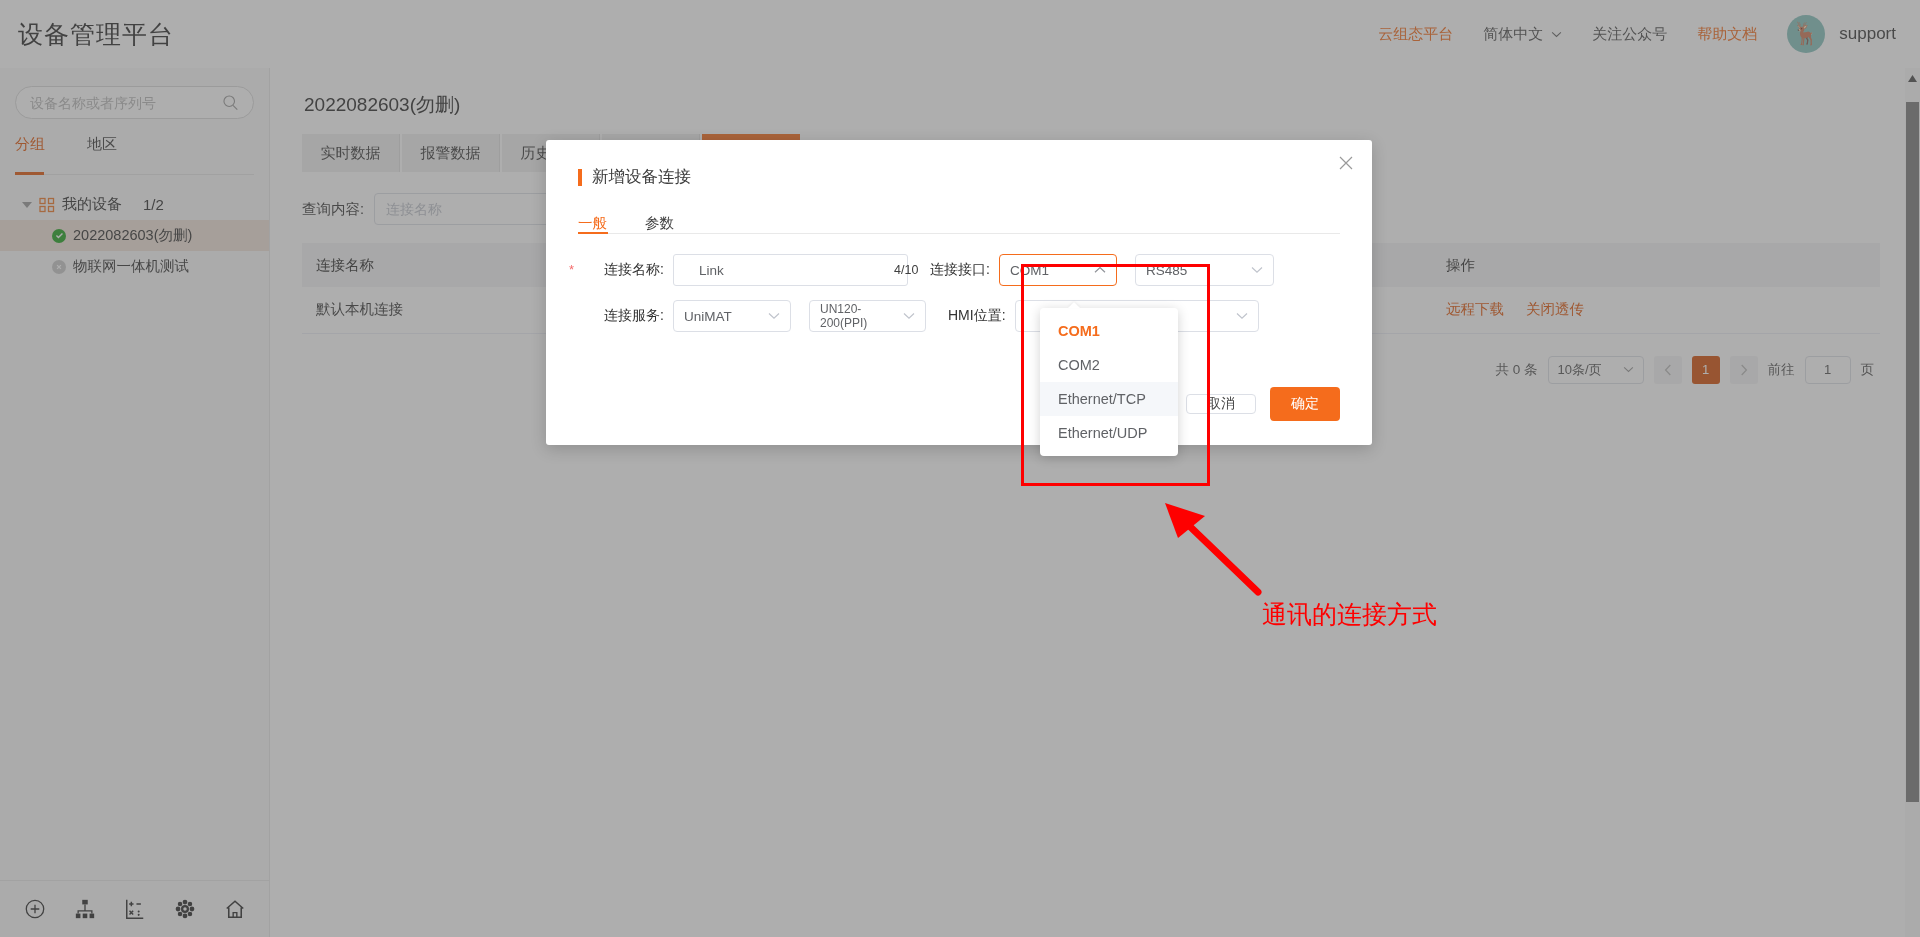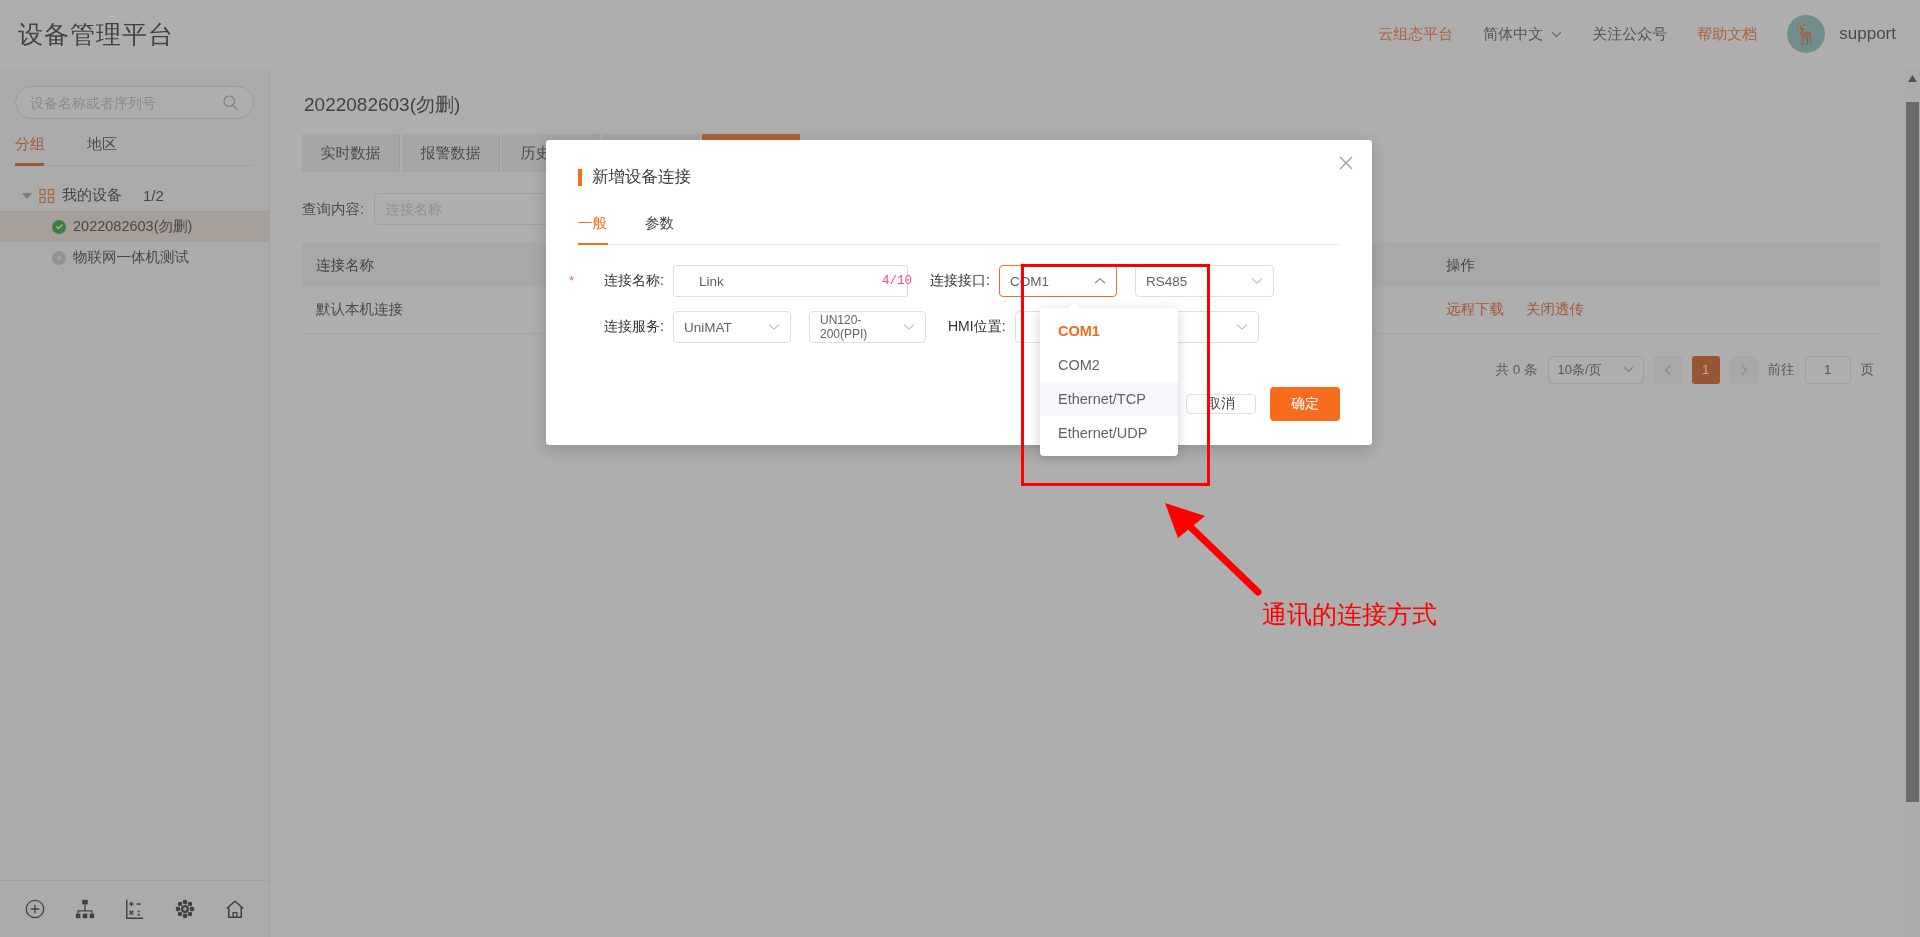--- a/index.html
+++ b/index.html
@@ -69,21 +69,21 @@
   .search-wrap input::placeholder { color: #b9b9b9; }
   .search-ico { width: 17px; height: 17px; flex: 0 0 auto; }
 
   .side-tabs {
     margin: 16px 15px 0 15px;
     display: flex; gap: 42px;
     border-bottom: 1px solid #e6e6e6;
     position: relative;
   }
   .side-tab {
-    font-size: 15px; color: #3c3c3c; padding-bottom: 11px; cursor: pointer;
+    font-size: 15px; color: #3c3c3c; padding-bottom: 20px; cursor: pointer;
     white-space: nowrap;
   }
   .side-tab.active { color: #e2590f; }
   .side-tab-bar {
     position: absolute; left: 0; bottom: -1px;
     width: 29px; height: 3px; background: #e2590f;
   }
 
   .tree { margin-top: 14px; }
   .tree-root {
@@ -214,41 +214,41 @@
   .modal-title {
     display: flex; align-items: center; gap: 10px;
     padding: 26px 0 0 32px; font-size: 16.5px; color: #3a3a3a;
   }
   .title-bar { width: 4px; height: 17px; background: #f56c1c; display: inline-block; }
 
   .mtabs {
     margin: 26px 32px 0 32px; display: flex; gap: 38px;
     border-bottom: 1px solid #e9e9e9; position: relative;
   }
-  .mtab { font-size: 14.5px; color: #3d3d3d; padding-bottom: 11px; cursor: pointer; white-space: nowrap; }
+  .mtab { font-size: 14.5px; color: #3d3d3d; cursor: pointer; white-space: nowrap; }
   .mtab.active { color: #f56c1c; }
   .mtab-bar { position: absolute; left: 0; bottom: -1px; width: 30px; height: 2px; background: #f56c1c; }
 
   .form { padding: 20px 32px 0 32px; }
   .frow { display: flex; align-items: center; margin-bottom: 14px; }
   .flabel {
     font-size: 14px; color: #333; width: 86px; text-align: right;
     margin-right: 9px; white-space: nowrap; position: relative;
   }
   .req { color: #f56c6c; position: absolute; left: -9px; top: 1px; font-size: 13px; }
 
   .ftext {
     width: 235px; height: 32px; border: 1px solid #dcdfe6; border-radius: 3px;
     display: flex; align-items: center; padding: 0 25px; background: #fff;
   }
   .ftext input {
     flex: 1; border: none; outline: none; font-size: 13.5px; color: #606266;
     background: transparent; font-family: "Liberation Sans", sans-serif;
   }
-  .counter { font-size: 12.5px; color: #ec4899; margin-left: 6px; font-family: Liberation Mono, monospace; }
+  .counter { font-size: 12.5px; color: #404040; margin-left: 18px; }
 
   .fsel {
     height: 32px; border: 1px solid #dcdfe6; border-radius: 4px;
     display: flex; align-items: center; justify-content: space-between;
     padding: 0 10px; background: #fff; cursor: pointer;
     font-size: 13.5px; color: #606266;
   }
   .fsel.active { border-color: #f56c1c; }
   .fsel .caret-d { width: 12px; height: 12px; flex: 0 0 auto; margin-left: 6px; }
 

